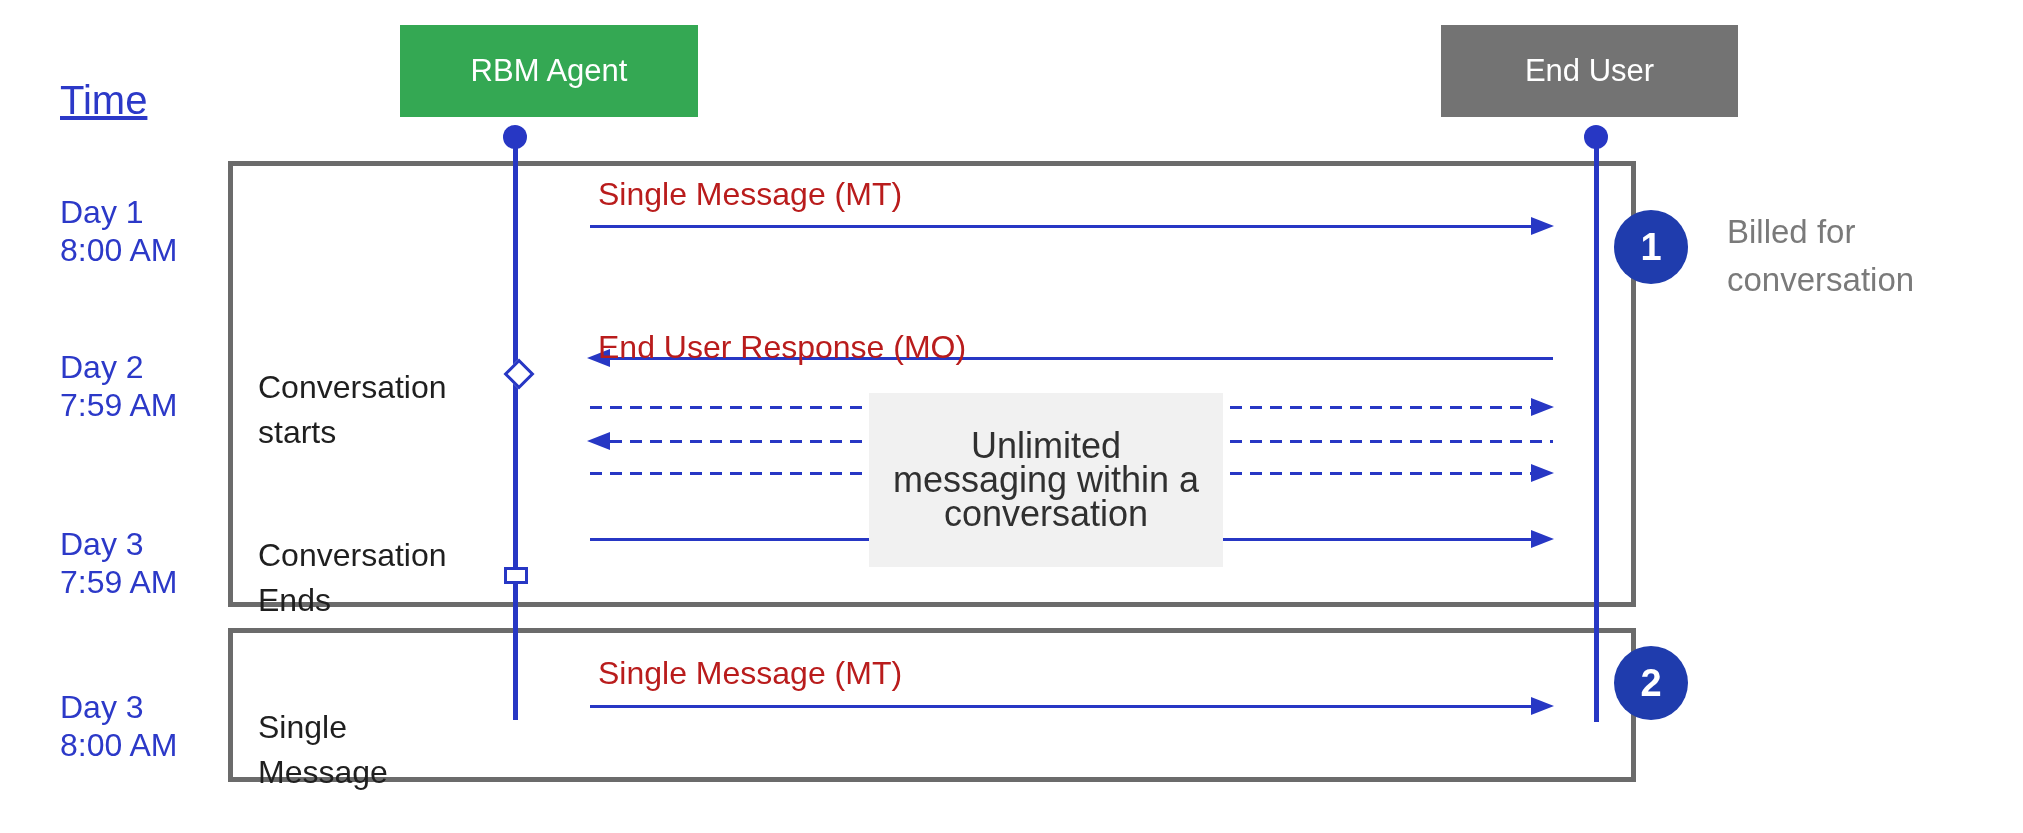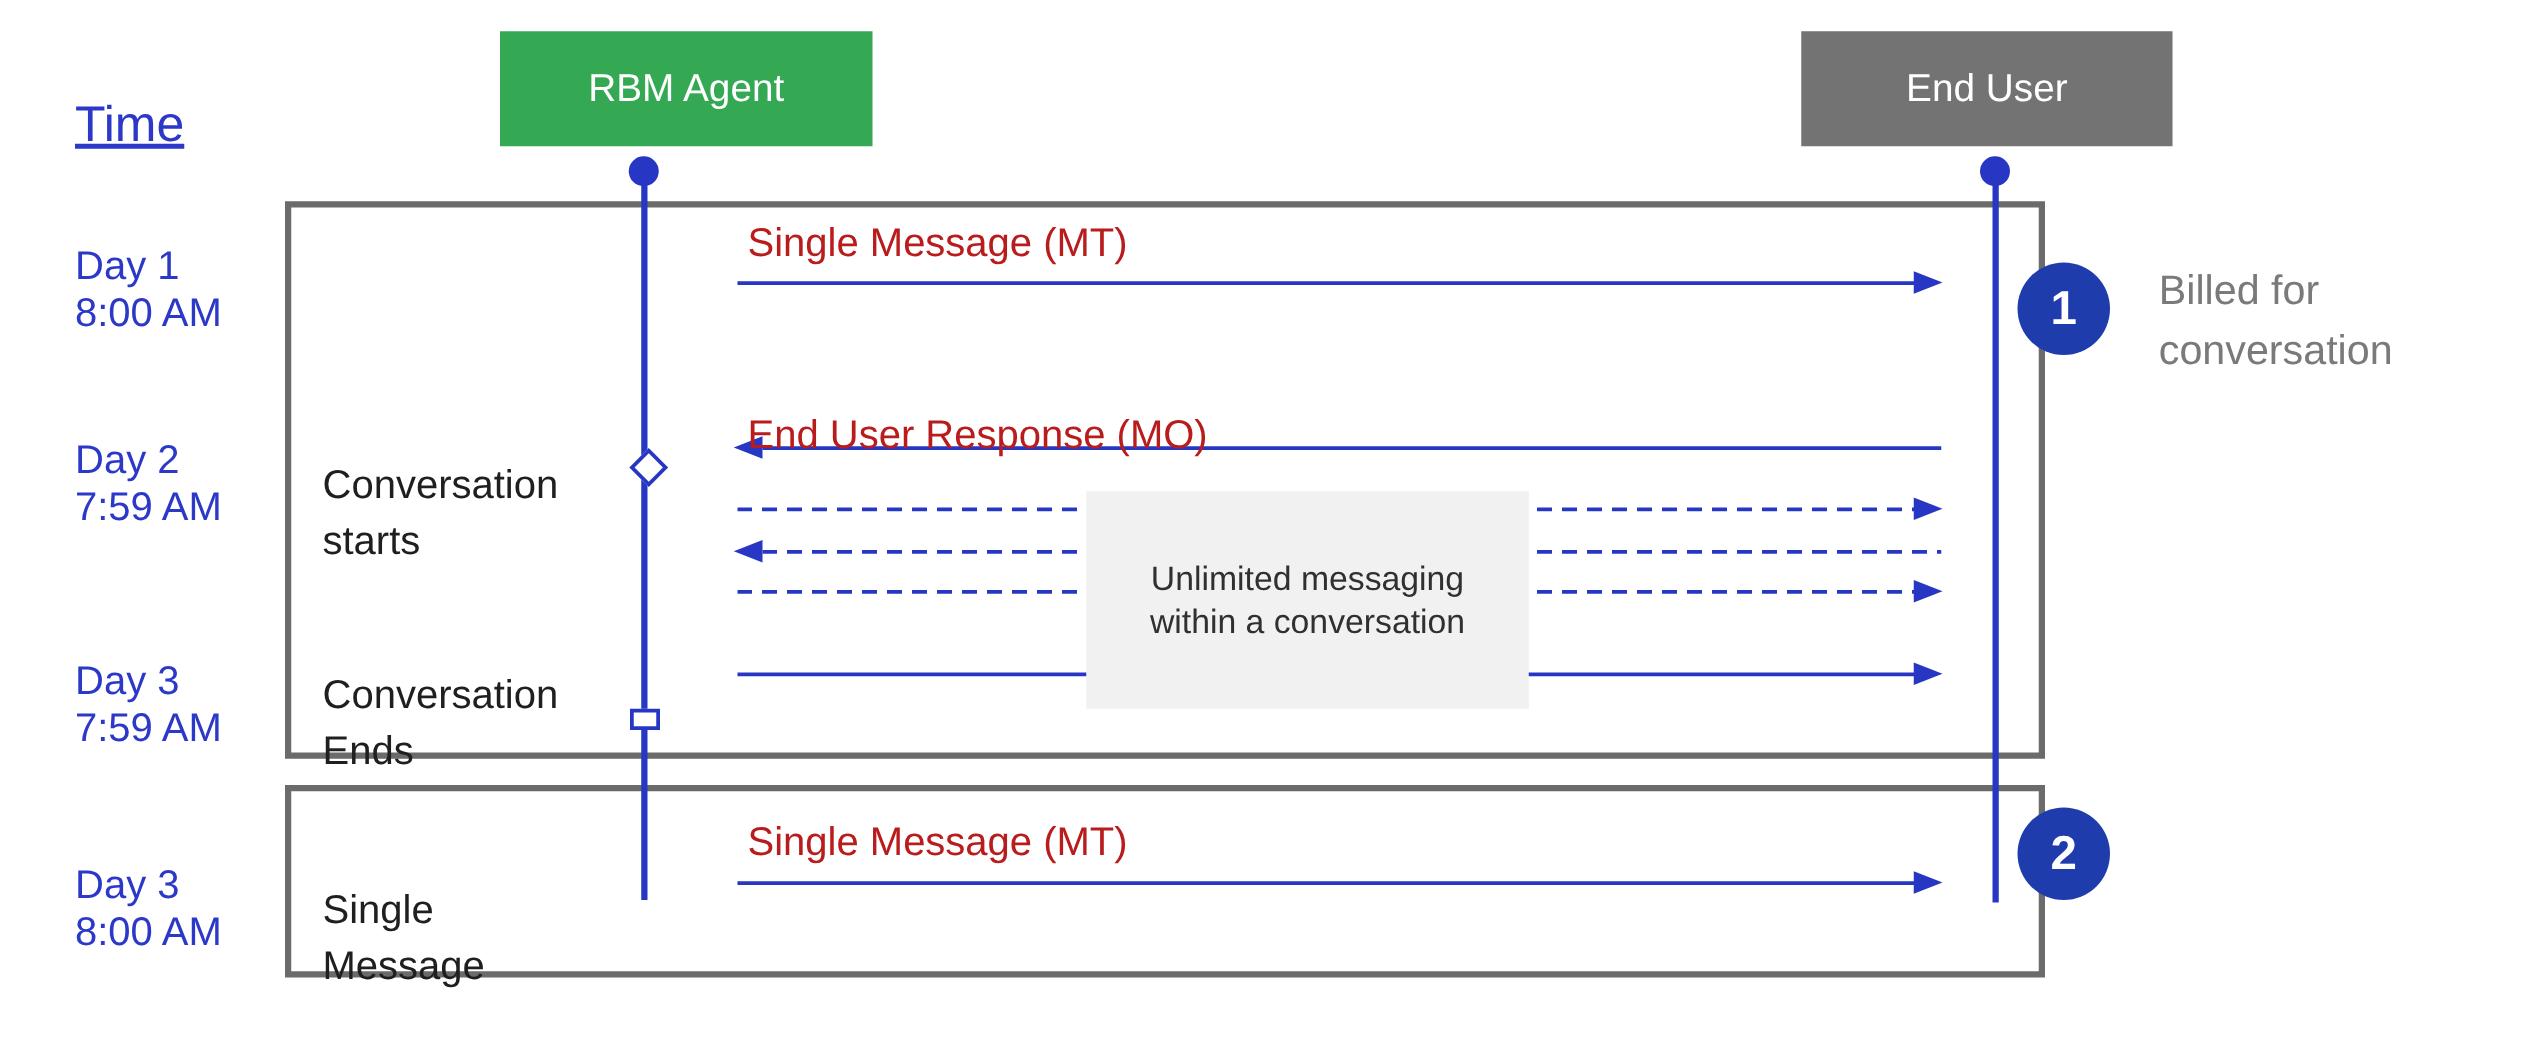--- a/index.html
+++ b/index.html
@@ -48,21 +48,21 @@
     border:3px solid #2737c4;transform:rotate(45deg);z-index:4;
   }
   .marker-square{
     position:absolute;left:504px;top:567px;width:24px;height:17px;background:#ffffff;
     border:3px solid #2737c4;box-sizing:border-box;z-index:4;
   }
   
   .note{
     position:absolute;left:869px;top:393px;width:354px;height:174px;background:#f1f1f1;z-index:2;
     display:flex;align-items:center;justify-content:center;text-align:center;
-    color:#303030;font-size:27px;line-height:34px;padding:0 18px;box-sizing:border-box;
+    color:#303030;font-size:36px;line-height:34px;padding:0 18px;box-sizing:border-box;
   }
   
   .badge{
     position:absolute;left:1614px;width:74px;height:74px;border-radius:50%;background:#1f3cad;z-index:5;
     display:flex;align-items:center;justify-content:center;color:#ffffff;font-size:38px;font-weight:bold;
   }
   .caption{position:absolute;left:1727px;width:262px;color:#7a7a7a;font-size:33px;line-height:48px;z-index:2;}
 </style>
 </head>
 <body>

